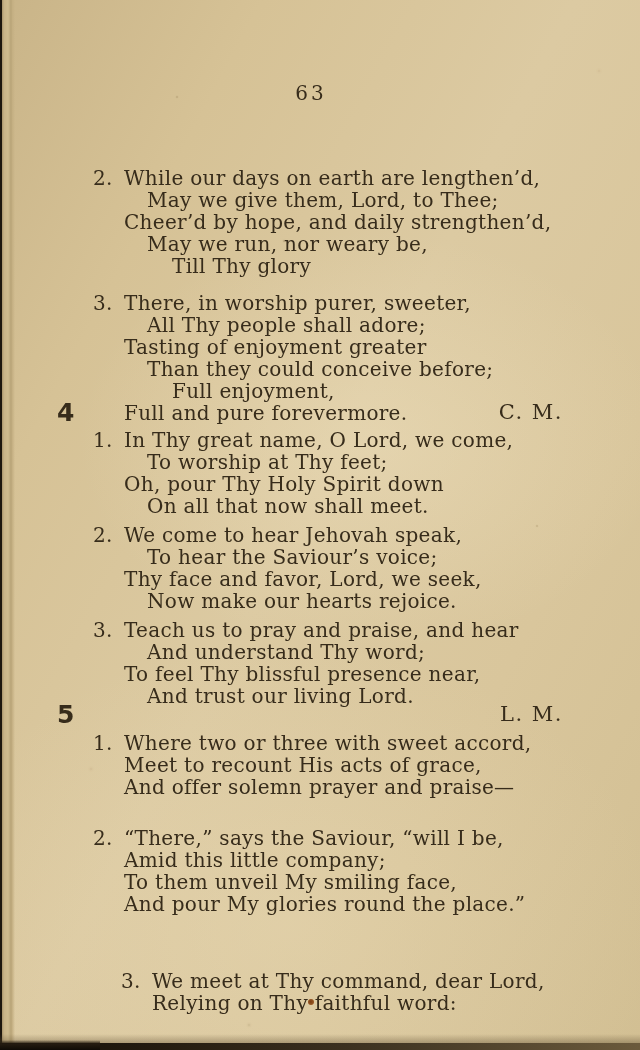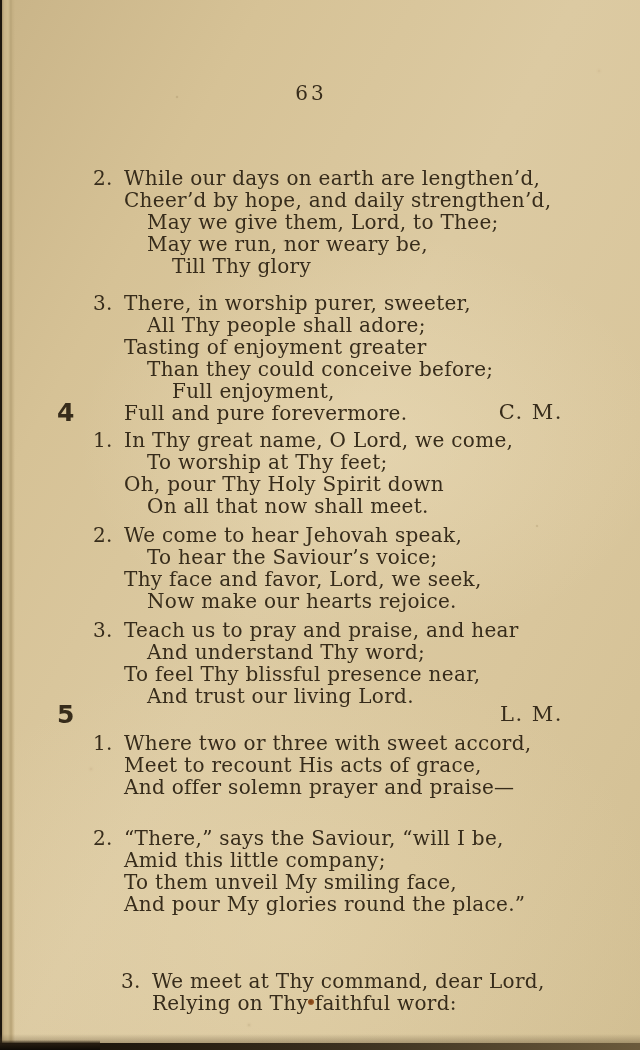--- a/index.html
+++ b/index.html
@@ -75,22 +75,22 @@
 </head>
 <body>
 
 <div id="page">
   <div class="left-edge"></div>
 
   <div class="page-num">63</div>
 
   <div class="verse" id="v2">
     <div class="line"><span class="vnum">2.</span><span>While our days on earth are lengthen’d,</span></div>
+    <div class="line i1">May we give them, Lord, to Thee;</div>
     <div class="line i0">Cheer’d by hope, and daily strengthen’d,</div>
-    <div class="line i1">May we give them, Lord, to Thee;</div>
     <div class="line i1">May we run, nor weary be,</div>
     <div class="line i2">Till Thy glory</div>
   </div>
 
   <div class="verse" id="v3">
     <div class="line"><span class="vnum">3.</span><span>There, in worship purer, sweeter,</span></div>
     <div class="line i1">All Thy people shall adore;</div>
     <div class="line i0">Tasting of enjoyment greater</div>
     <div class="line i1">Than they could conceive before;</div>
     <div class="line i2">Full enjoyment,</div>

